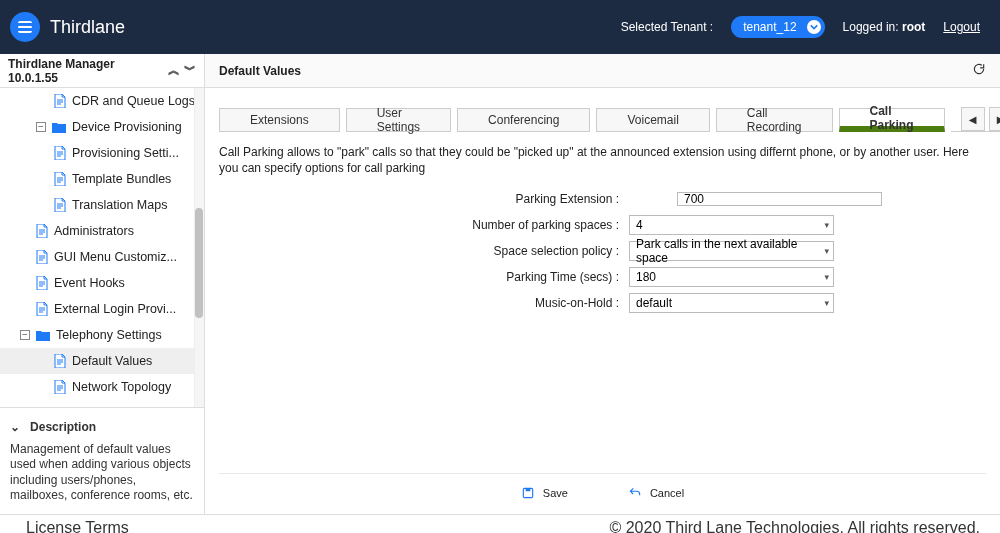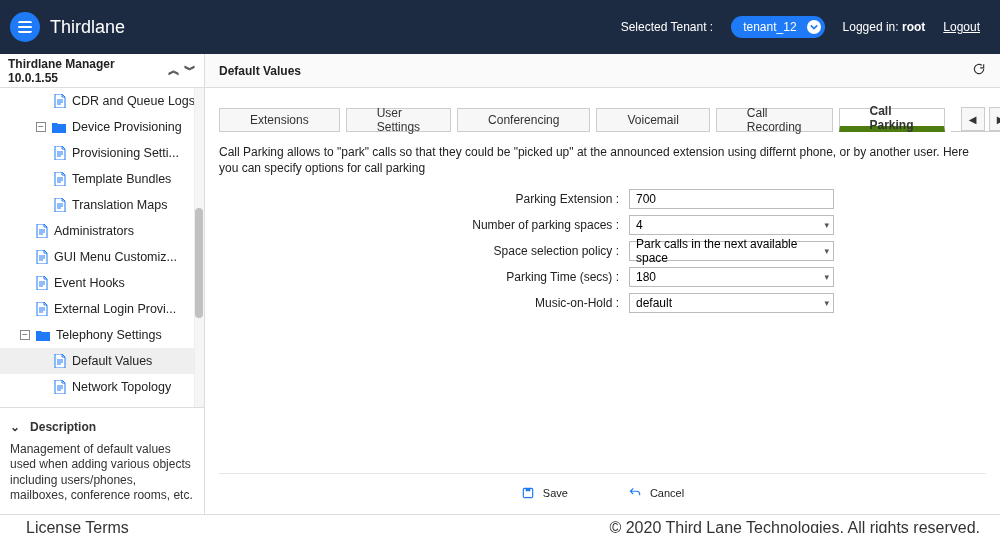--- a/index.html
+++ b/index.html
@@ -141,21 +141,21 @@
   }
   .ctrl {
     width:205px; height:20px; border:1px solid #bbb; font-size:12px; padding:0 6px;
     display:flex; align-items:center; background:#fff; position:relative;
   }
   .ctrl .caret {
     position:absolute; right:4px; top:50%; transform:translateY(-50%);
     font-size:9px; color:#555; pointer-events:none;
   }
   input.text-input {
-    width:205px; height:20px; border:1px solid #bbb; font-size:12px; padding:0 6px;
+    width:205px; height:14px; border:1px solid #bbb; font-size:12px; padding:0 6px;margin-left:48px;
   }
 
   
   .form-actions {
     margin-top:auto;
     padding:12px 0 14px 0;
     display:flex; justify-content:center; gap:60px;
     border-top:1px solid #e8e8e8;
     font-size:11px;
   }

